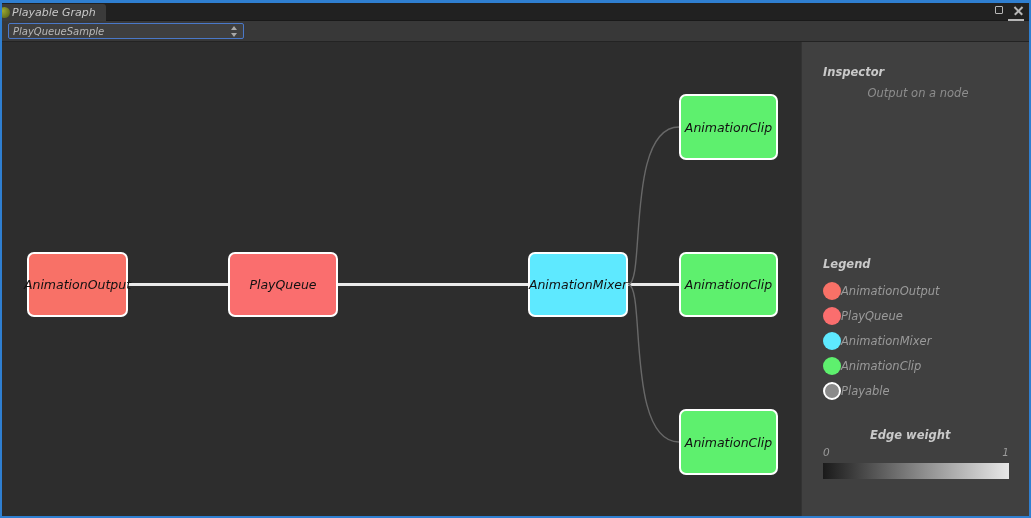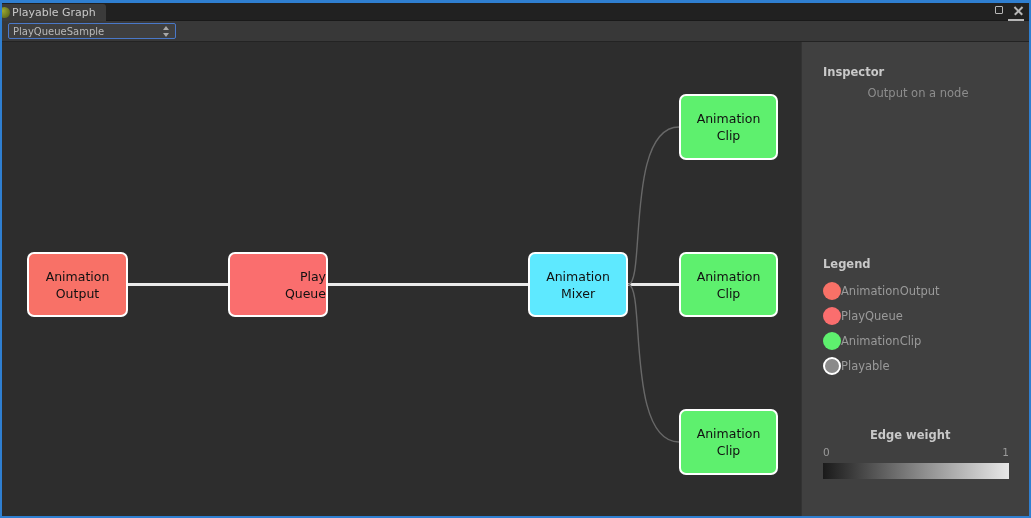--- a/index.html
+++ b/index.html
@@ -11,20 +11,21 @@
   }
 
   #window {
     position: absolute;
     left: 0; top: 0;
     width: 1031px; height: 518px;
     background: #2d2d2d;
     border: 2px solid #2f7fd1;
     border-top-width: 3px;
     overflow: hidden;
+    font-style: italic;
   }
 
   
   #tabstrip {
     position: absolute;
     left: 0; top: 0;
     width: 100%; height: 18px;
     background: #212121;
     border-bottom: 1px solid #191919;
   }
@@ -91,21 +92,21 @@
   #selector-bar {
     position: absolute;
     left: 0; top: 18px;
     width: 100%; height: 21px;
     background: #383838;
     border-bottom: 1px solid #232323;
   }
   #graph-select {
     position: absolute;
     left: 6px; top: 2px;
-    width: 168px; height: 16px;
+    width: 236px; height: 16px;
     background: #3f3f3f;
     border: 1px solid #4a78c8;
     border-radius: 2px;
     display: flex; align-items: center;
     padding: 0 4px;
     color: #b9b9b9;
     font-size: 10px;
   }
   #graph-select .arrows {
     position: absolute; right: 5px; top: 2px;
@@ -129,21 +130,20 @@
     background: #2d2d2d;
     overflow: hidden;
   }
   #edges-svg { position: absolute; left: 0; top: 0; width: 799px; height: 475px; }
 
   .node {
     position: absolute;
     border: 2px solid #ffffff;
     border-radius: 7px;
     display: flex;
-    flex-direction: column;
     align-items: center;
     justify-content: center;
     color: #111111;
     font-size: 12.5px;
     line-height: 17px;
     text-align: center;
     z-index: 2;
   }
 
   
@@ -235,21 +235,21 @@
         <path d="M 326 242.5 L 526 242.5" fill="none" stroke="rgb(235,235,235)" stroke-width="3"></path>
         <path d="M 626 242.5 L 677 242.5" fill="none" stroke="rgb(235,235,235)" stroke-width="3"></path>
         <path d="M 626 242.5 C 644 242.5, 623.5 85, 677 85" fill="none" stroke="rgb(104,104,104)" stroke-width="1.4"></path>
         <path d="M 626 242.5 C 644 242.5, 623.5 400, 677 400" fill="none" stroke="rgb(104,104,104)" stroke-width="1.4"></path>
       </svg>
     <div id="nodes-layer">
         <div class="node" style="left: 25px; top: 210px; width: 101px; height: 65px; background: rgb(248, 113, 103);">
           <div>Animation</div>
           <div>Output</div>
         </div>
-        <div class="node" style="left: 226px; top: 210px; width: 100px; height: 65px; background: rgb(250, 110, 110); align-items: flex-end;">
+        <div class="node" style="left: 226px; top: 210px; width: 110px; height: 65px; background: rgb(250, 110, 110);">
           <div>Play</div>
           <div>Queue</div>
         </div>
         <div class="node" style="left: 526px; top: 210px; width: 100px; height: 65px; background: rgb(94, 233, 255);">
           <div>Animation</div>
           <div>Mixer</div>
         </div>
         <div class="node" style="left: 677px; top: 52px; width: 99px; height: 66px; background: rgb(94, 240, 110);">
           <div>Animation</div>
           <div>Clip</div>
@@ -274,20 +274,24 @@
 
     <div class="panel-title" id="legend-title">Legend</div>
     <div id="legend-list">
         <div class="legend-row">
           <span class="legend-dot" style="background: rgb(248, 113, 103);"></span>
           <span class="legend-label">AnimationOutput</span>
         </div>
         <div class="legend-row">
           <span class="legend-dot" style="background: rgb(250, 110, 110);"></span>
           <span class="legend-label">PlayQueue</span>
+        </div>
+        <div class="legend-row">
+          <span class="legend-dot" style="background: rgb(94, 233, 255);"></span>
+          <span class="legend-label">AnimationMixer</span>
         </div>
         <div class="legend-row">
           <span class="legend-dot" style="background: rgb(94, 240, 110);"></span>
           <span class="legend-label">AnimationClip</span>
         </div>
         <div class="legend-row">
           <span class="legend-dot" style="background: rgb(138, 138, 138); border: 2px solid rgb(255, 255, 255);"></span>
           <span class="legend-label">Playable</span>
         </div>
       </div>

